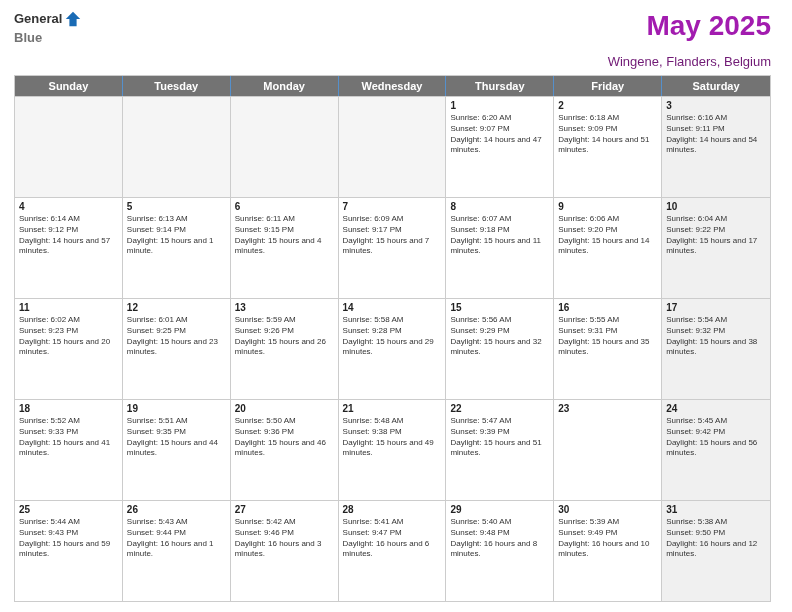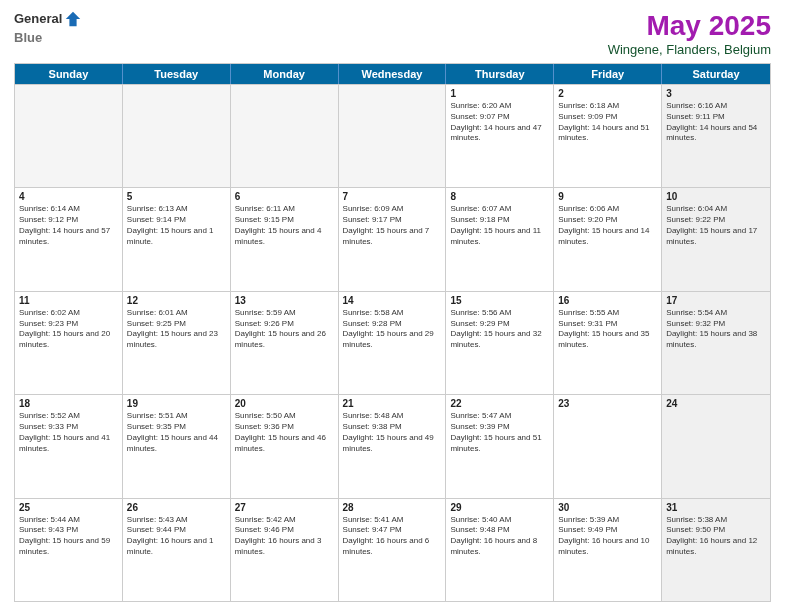--- a/index.html
+++ b/index.html
@@ -42,32 +42,33 @@
     .title-block {
       text-align: right;
     }
     .title-month {
       font-size: 28px;
       font-weight: bold;
       color: #a21caf;
     }
     .title-location {
       font-size: 13px;
-      color: #14532d;
+      color: #701a75;
+      margin-top: 12px;
     }
     .calendar {
       flex: 1;
       display: flex;
       flex-direction: column;
       border: 1px solid #ccc;
     }
     .cal-header-row {
       display: grid;
       grid-template-columns: repeat(7, 1fr);
-      background: #0369a1;
+      background: #737373;
     }
     .cal-header-cell {
       color: #fff;
       font-size: 11px;
       font-weight: bold;
       text-align: center;
       padding: 4px 2px;
       border-right: 1px solid #5590cc;
     }
     .cal-header-cell:last-child { border-right: none; }
@@ -237,20 +238,21 @@
           </div>
           <div class="cal-cell">
             <span class="day-number">22</span>
             <div class="cell-text">Sunrise: 5:47 AM<br>Sunset: 9:39 PM<br>Daylight: 15 hours and 51 minutes.</div>
           </div>
           <div class="cal-cell">
             <span class="day-number">23</span>
           </div>
           <div class="cal-cell shaded">
             <span class="day-number">24</span>
+            <div class="cell-text">Sunrise: 5:45 AM<br>Sunset: 9:42 PM<br>Daylight: 15 hours and 56 minutes.</div>
           </div>
         </div>
         <div class="cal-row">
           <div class="cal-cell">
             <span class="day-number">25</span>
             <div class="cell-text">Sunrise: 5:44 AM<br>Sunset: 9:43 PM<br>Daylight: 15 hours and 59 minutes.</div>
           </div>
           <div class="cal-cell">
             <span class="day-number">26</span>
             <div class="cell-text">Sunrise: 5:43 AM<br>Sunset: 9:44 PM<br>Daylight: 16 hours and 1 minute.</div>

